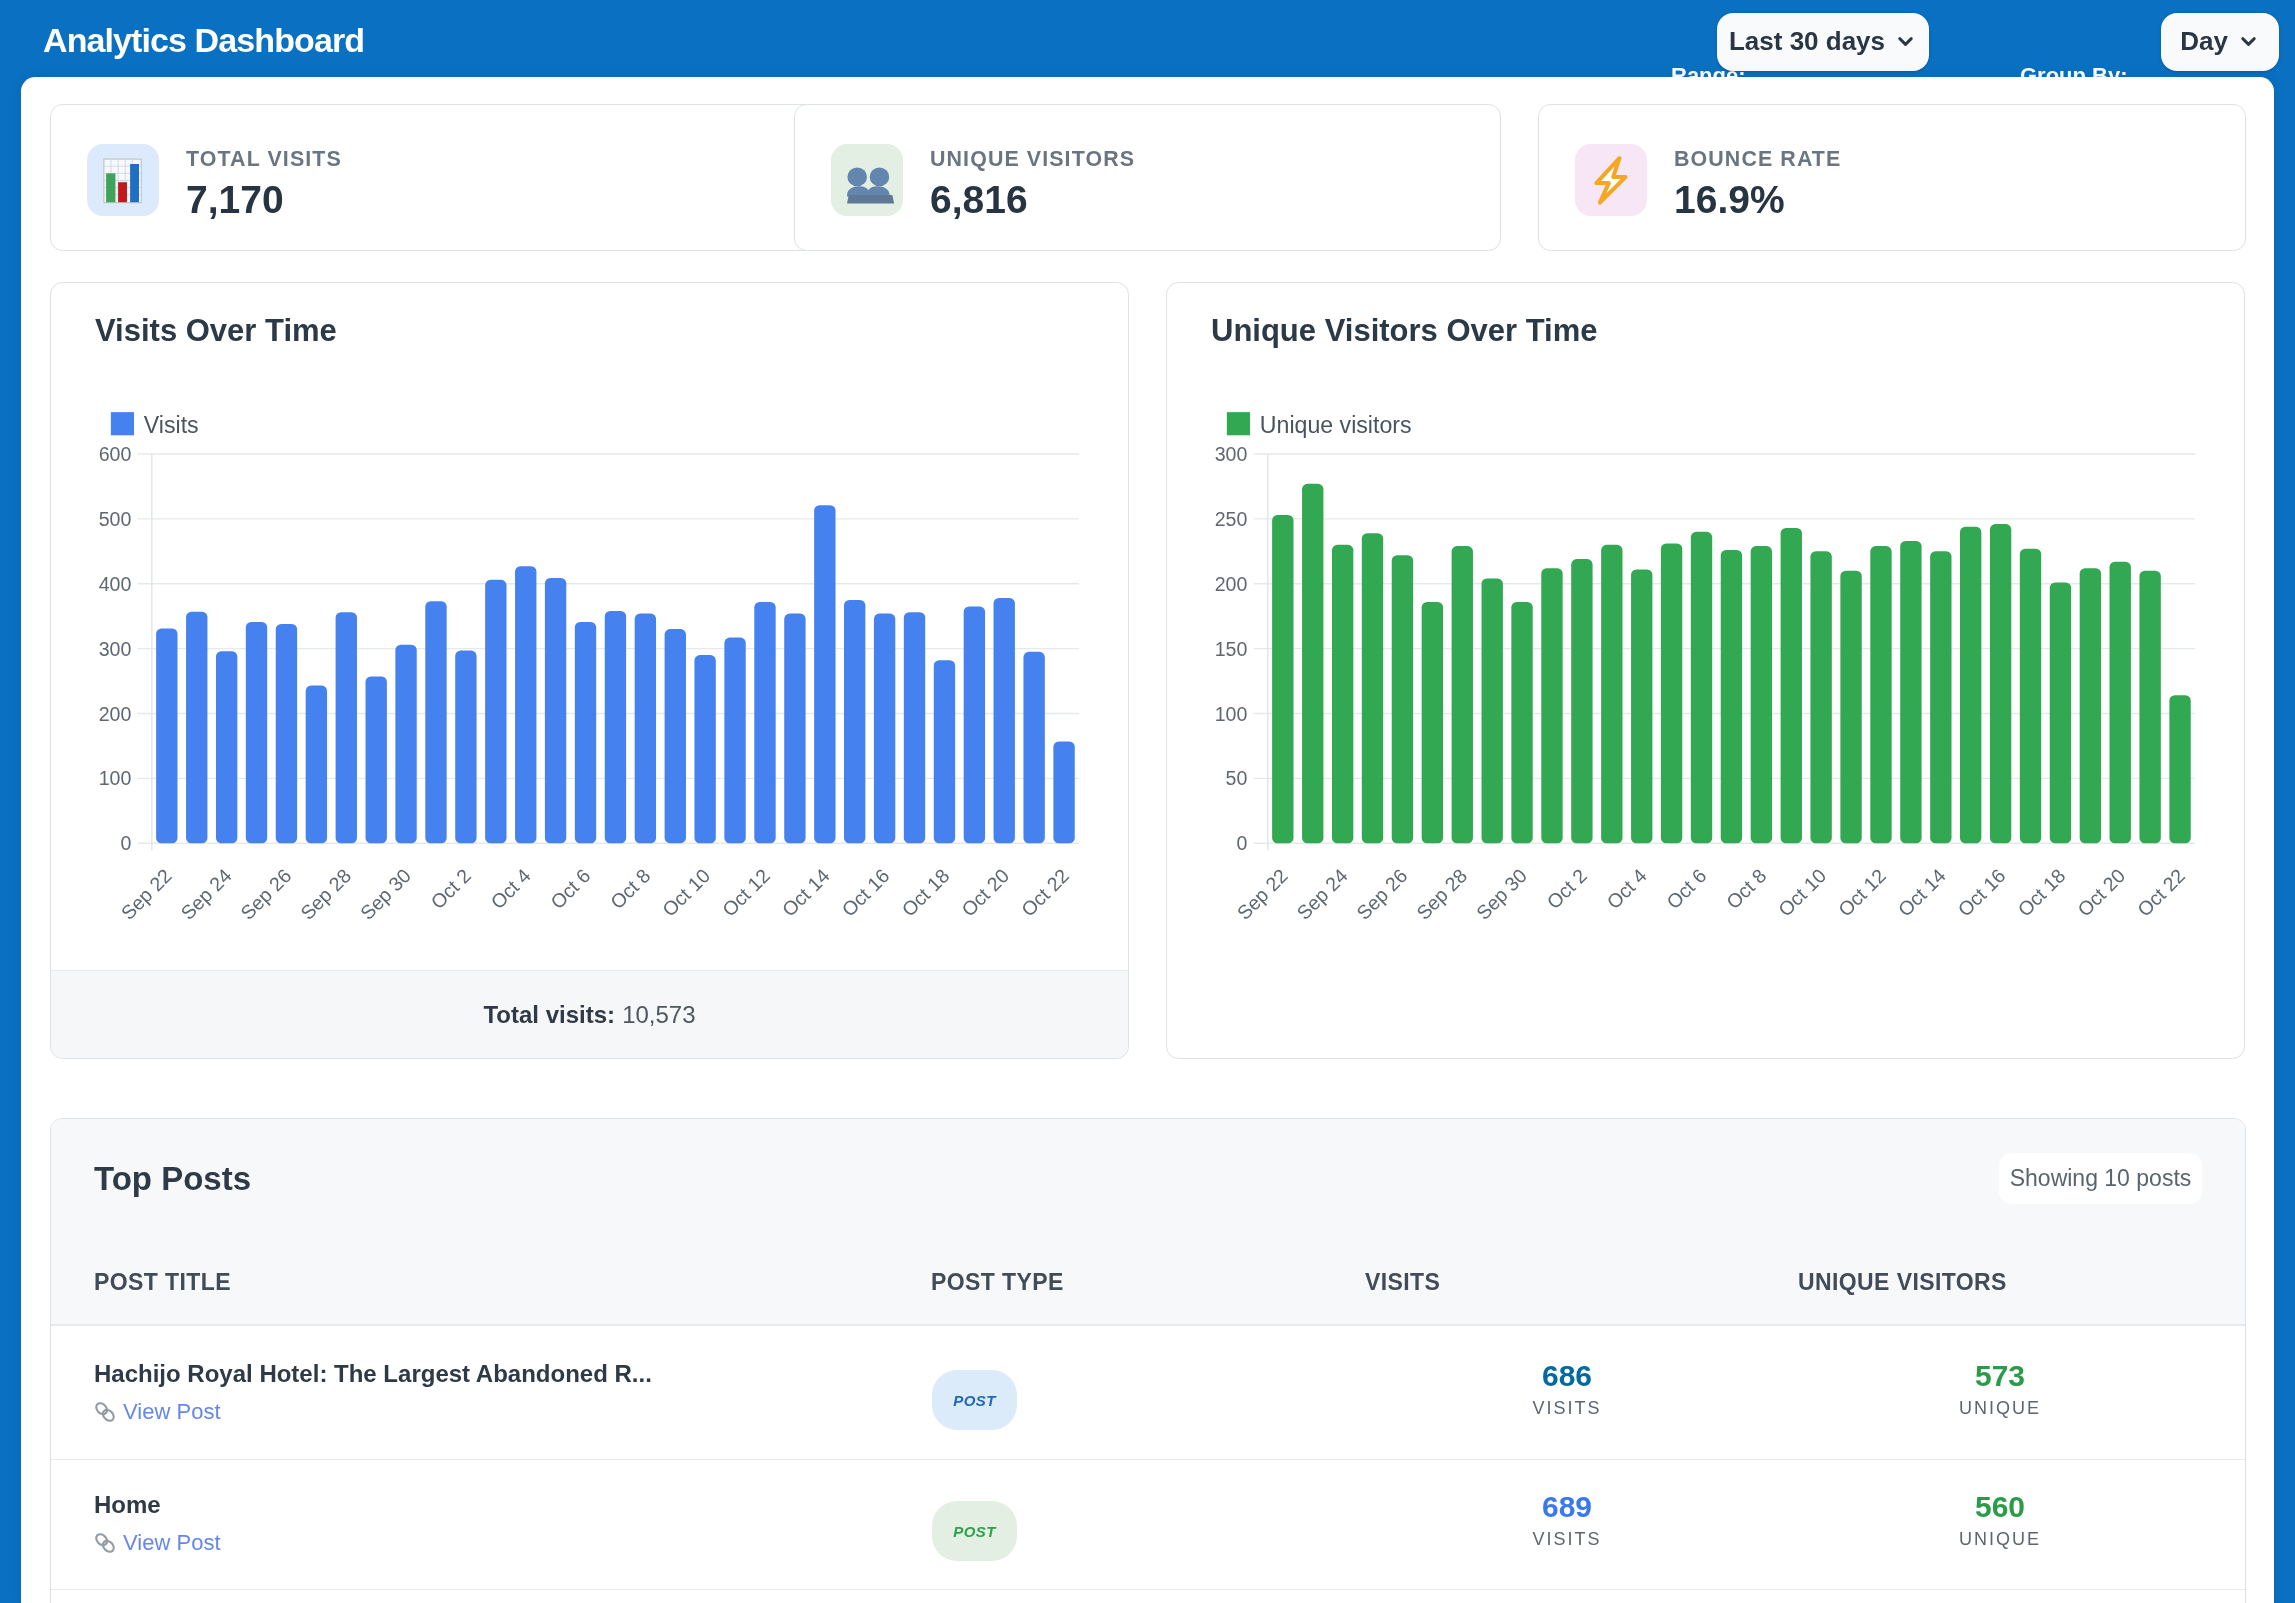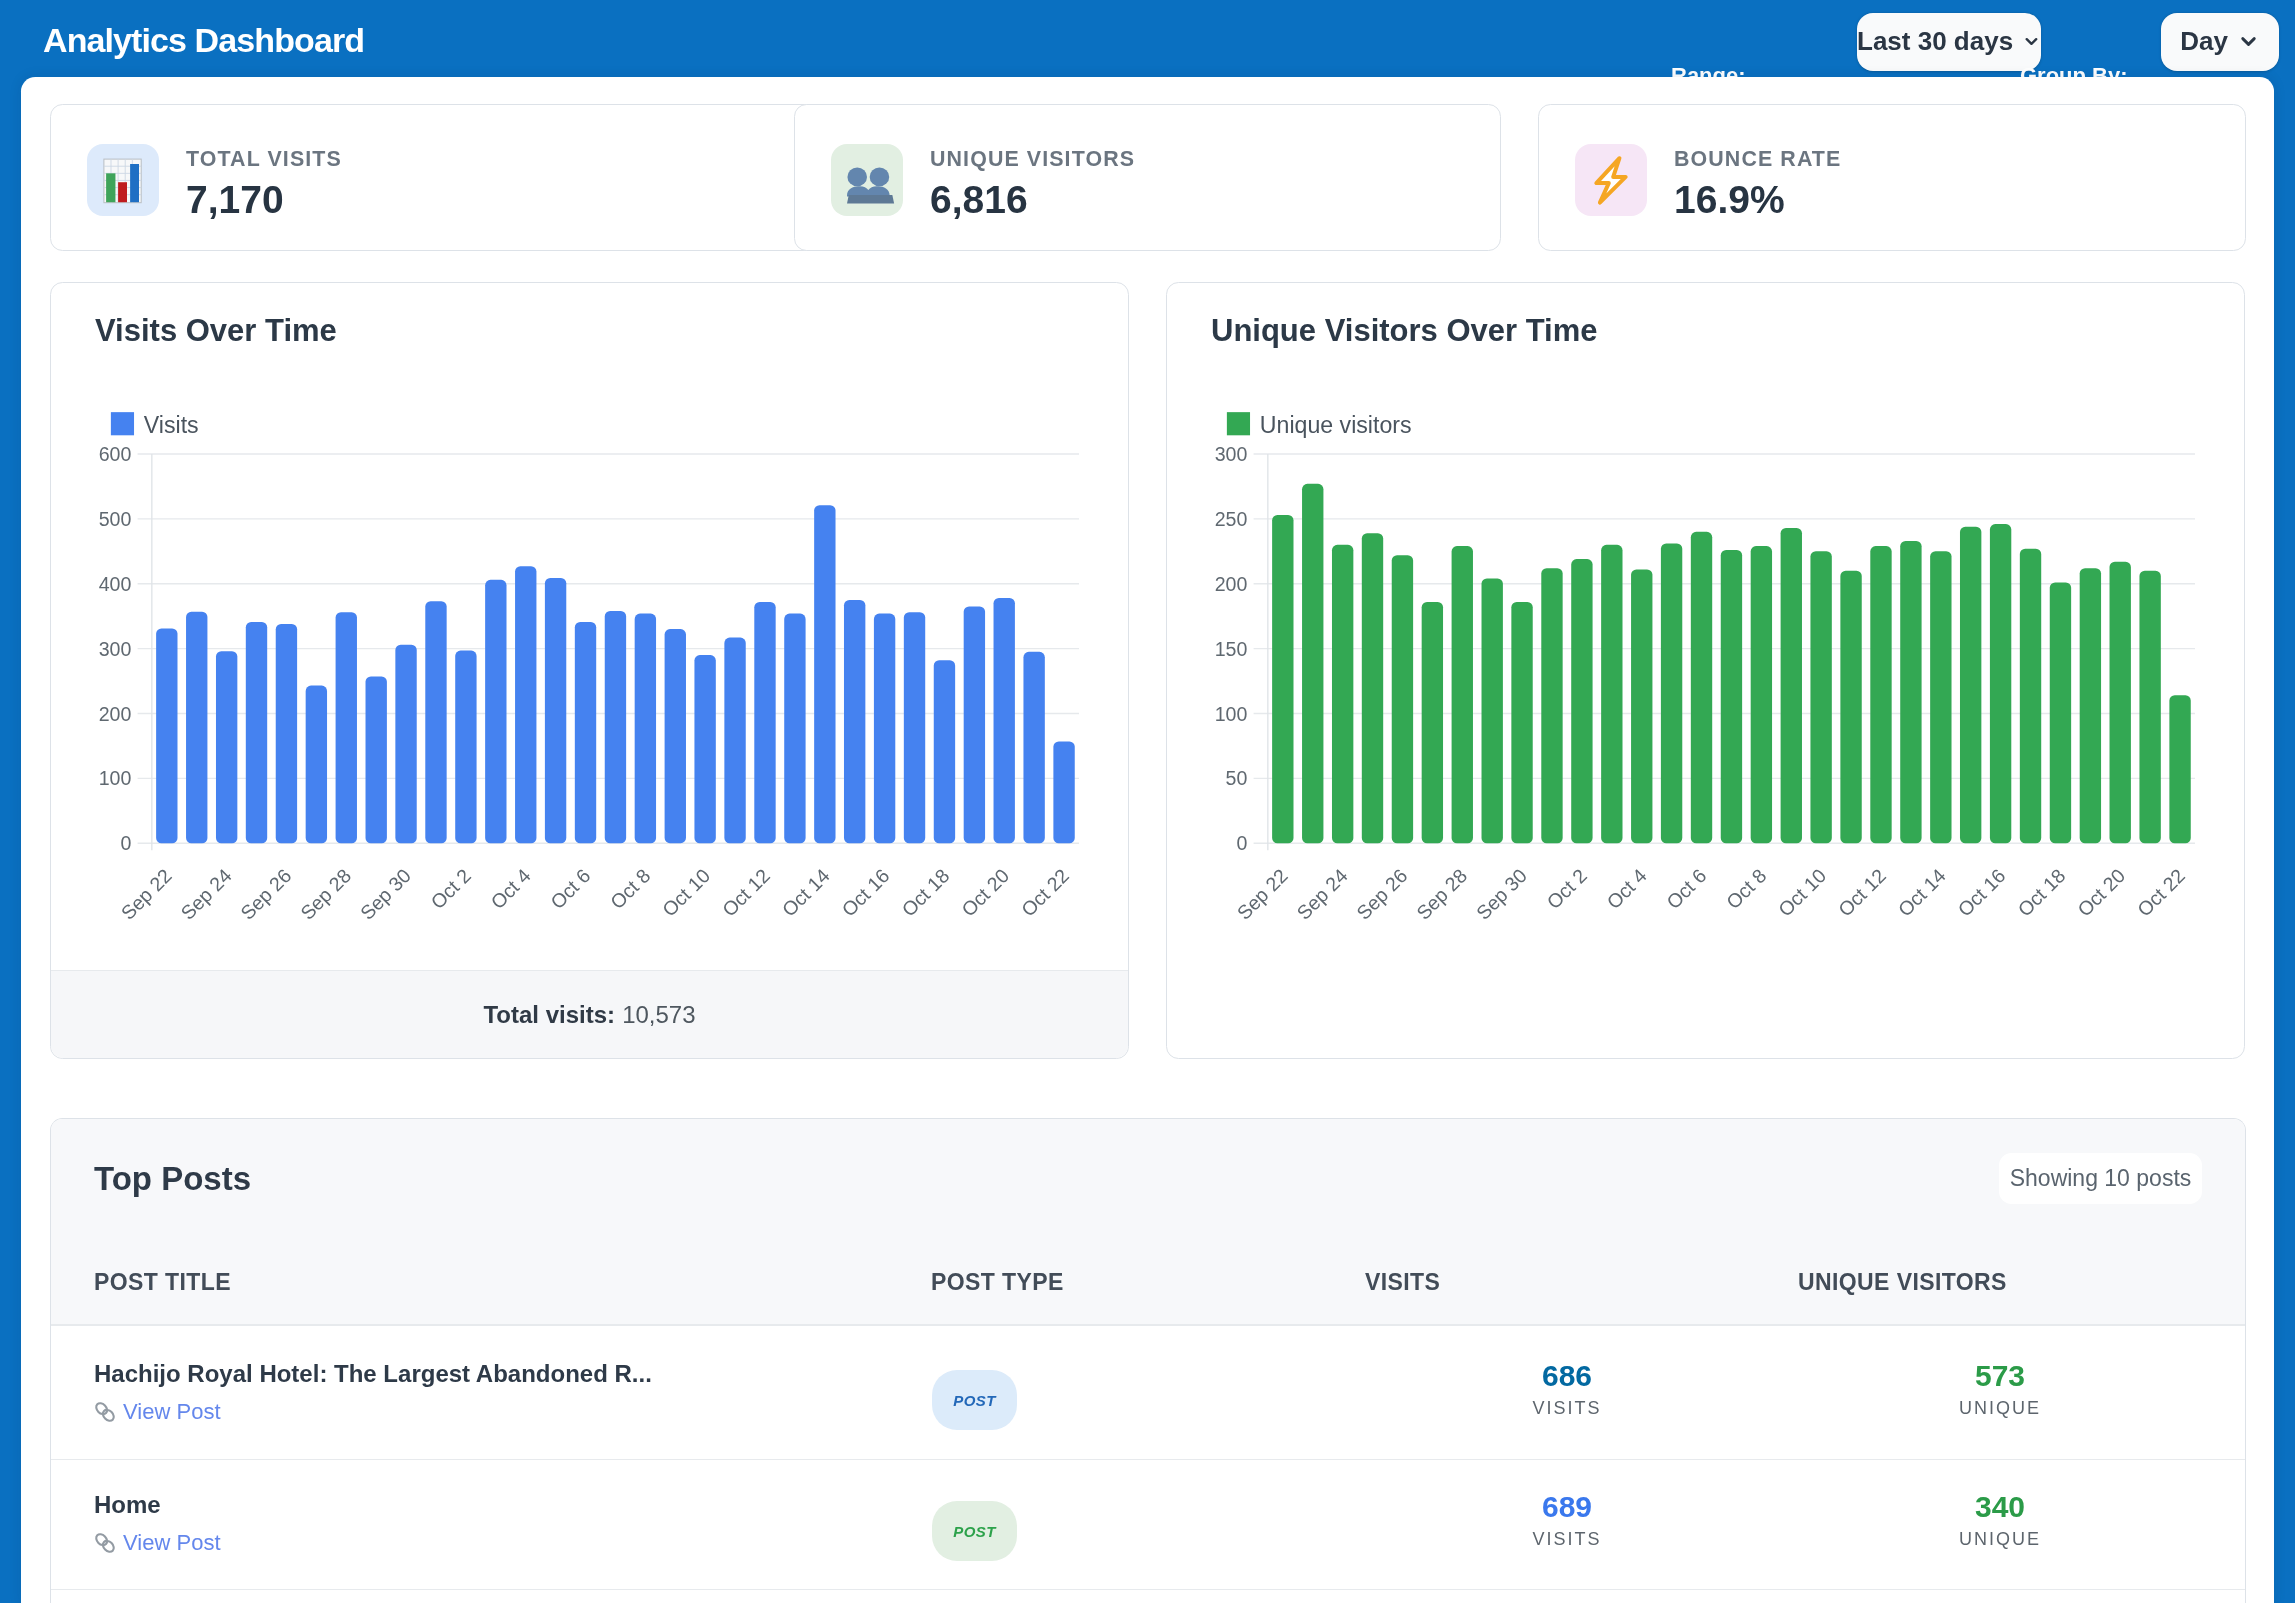--- a/index.html
+++ b/index.html
@@ -18,21 +18,21 @@
 .th { position:absolute; font-size:23px; font-weight:700; letter-spacing:0.4px; color:#424c58; }
 .badge { position:absolute; width:85px; height:60px; border-radius:25px; display:flex; align-items:center; justify-content:center; font-size:15px; font-weight:700; letter-spacing:0.4px;font-style:italic; }
 .num { position:absolute; width:178px; text-align:center; font-size:30px; font-weight:700; }
 .numlab { position:absolute; width:178px; text-align:center; font-size:18px; letter-spacing:2px; color:#5d656d; }
 .ptitle { position:absolute; font-size:24px; font-weight:700; color:#2e3a48; }
 .plink { position:absolute; font-size:22px; color:#6487ec; display:flex; align-items:center; }
 </style></head>
 <body>
 <div class="abs" style="left:43px;top:21.4px;color:#fff;font-size:34px;font-weight:700;letter-spacing:-0.9px">Analytics Dashboard</div>
 <div class="hlabel" style="left:1671px">Range:</div>
-<div class="dd" style="left:1857px;width:184px">Last 30 days<svg width="23" height="23" viewBox="0 0 24 24" fill="none" stroke="#2b3644" stroke-width="3" stroke-linecap="round" stroke-linejoin="round" style="margin-left:9px">
+<div class="dd" style="left:1717px;width:212px">Last 30 days<svg width="23" height="23" viewBox="0 0 24 24" fill="none" stroke="#2b3644" stroke-width="3" stroke-linecap="round" stroke-linejoin="round" style="margin-left:9px">
       <path d="M6 9l6 6 6-6"></path>
     </svg></div>
 <div class="hlabel" style="left:2020px">Group By:</div>
 <div class="dd" style="left:2161px;width:118px">Day<svg width="23" height="23" viewBox="0 0 24 24" fill="none" stroke="#2b3644" stroke-width="3" stroke-linecap="round" stroke-linejoin="round" style="margin-left:9px">
       <path d="M6 9l6 6 6-6"></path>
     </svg></div>
 
 <div class="sheet"></div>
 
 <div class="card" style="left:50px;top:104px;width:779px;height:147px">
@@ -249,17 +249,17 @@
   <div class="ptitle" style="left:43px;top:372px">Home</div>
   <div class="plink" style="left:43px;top:411px"><svg width="22" height="22" viewBox="0 0 25 25" style="margin-right:7.1px">
 <g fill="none" stroke="#939ba3" stroke-width="2.4">
 <ellipse cx="8.7" cy="8.7" rx="5.2" ry="7" transform="rotate(-45 8.7 8.7)"></ellipse>
 <ellipse cx="16.3" cy="16.3" rx="5.2" ry="7" transform="rotate(-45 16.3 16.3)"></ellipse>
 </g>
       </svg>View Post</div>
   <div class="badge" style="left:881px;top:382px;background:#e2efe2;color:#2da24b">POST</div>
   <div class="num" style="left:1427px;top:371px;color:#3a78ed">689</div>
   <div class="numlab" style="left:1427px;top:410px">VISITS</div>
-  <div class="num" style="left:1860px;top:371px;color:#2b9b48">340</div>
+  <div class="num" style="left:1860px;top:371px;color:#2b9b48">560</div>
   <div class="numlab" style="left:1860px;top:410px">UNIQUE</div>
   <div class="abs" style="left:0;top:470px;width:2196px;height:1.3px;background:#e7eaed"></div>
 </div>
 
 
 </body></html>

